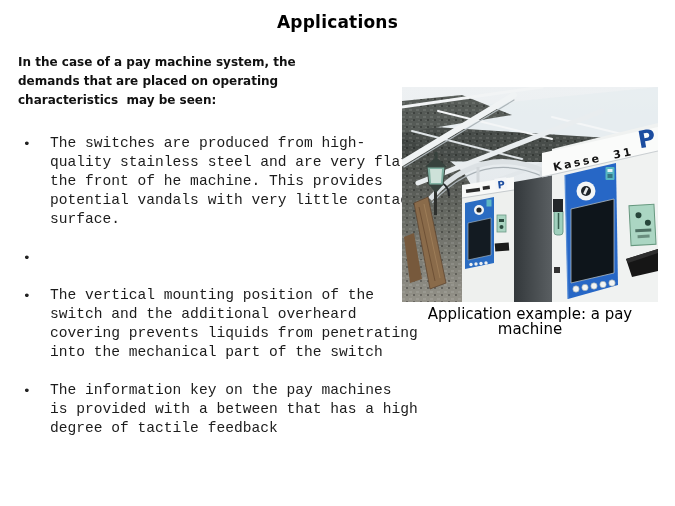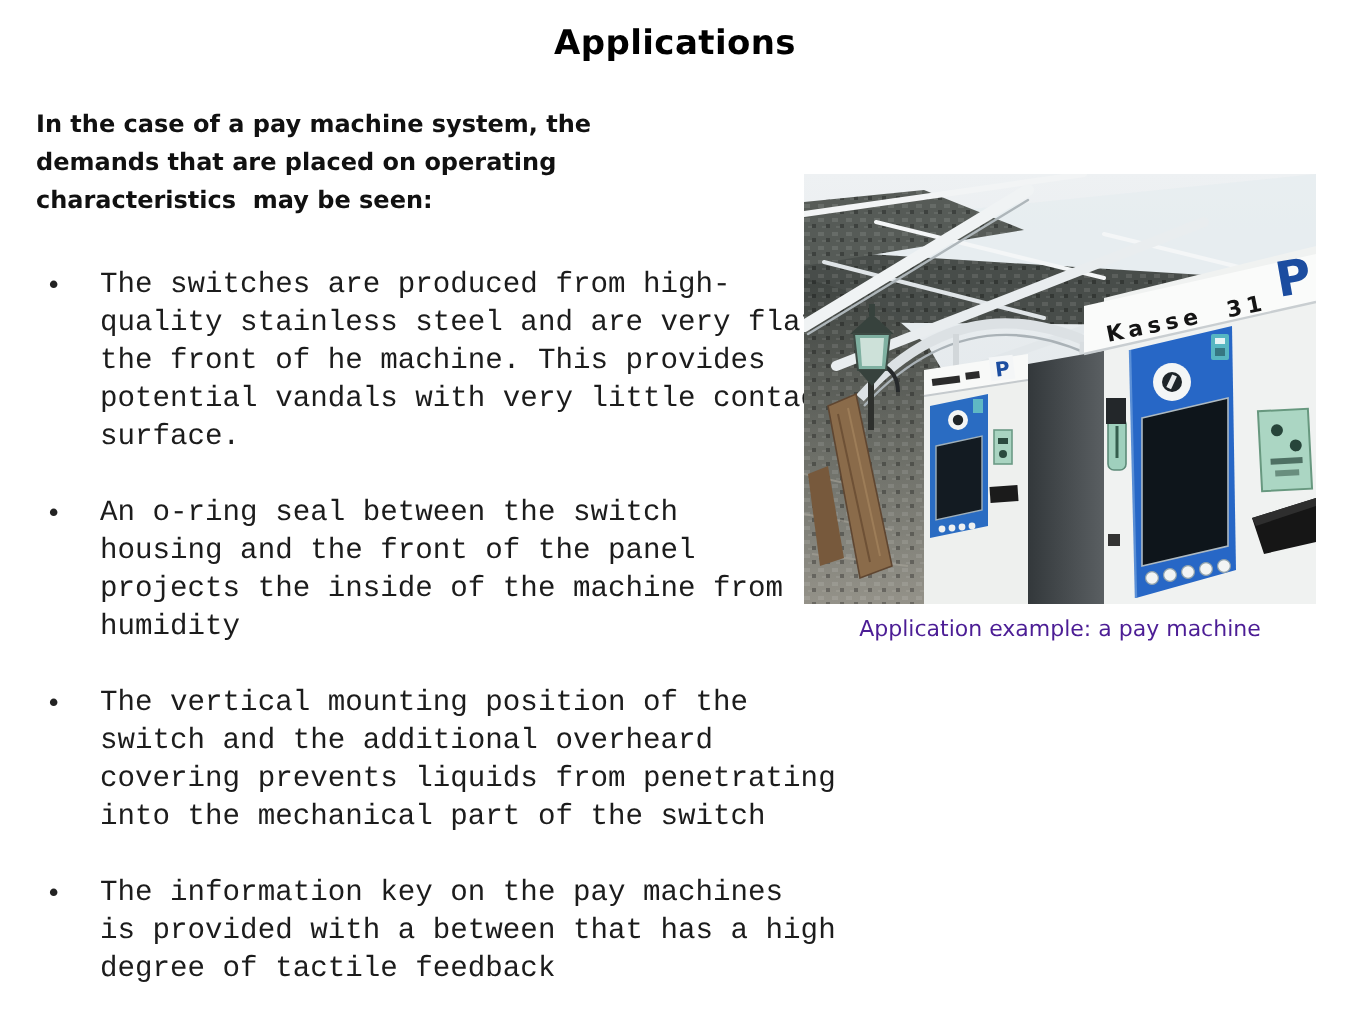--- a/index.html
+++ b/index.html
@@ -35,21 +35,21 @@
     font-size: 13px; line-height: 19px; color: #222;
   }
   .bullet-text { white-space: pre-wrap; font-family: Liberation Mono, monospace; }
 
   .photo-figure {
     position: absolute; left: 402px; top: 87px; width: 256px;
   }
   .photo-figure svg { display: block; }
   .photo-caption {
     margin-top: 5px; width: 256px; text-align: center;
-    font-size: 11px; color: #4c1d95; line-height: 15px;
+    font-size: 15px; color: #000000; line-height: 15px;
   }
 </style>
 </head>
 <body>
 
 <div class="slide">
 
   <div class="slide-title">Applications</div>
 
   <div class="intro">In the case of a pay machine system, the
@@ -60,24 +60,20 @@
     <li class="bullet-item">
       <span class="bullet-marker">•</span>
       <span class="bullet-text">The switches are produced from high-
 quality stainless steel and are very flat on
 the front of he machine. This provides
 potential vandals with very little contact
 surface.</span>
     </li>
     <li class="bullet-item">
       <span class="bullet-marker">•</span>
-      <span class="bullet-text">An o-ring seal between the switch
-housing and the front of the panel
-projects the inside of the machine from
-humidity</span>
     </li>
     <li class="bullet-item">
       <span class="bullet-marker">•</span>
       <span class="bullet-text">The vertical mounting position of the
 switch and the additional overheard
 covering prevents liquids from penetrating
 into the mechanical part of the switch</span>
     </li>
     <li class="bullet-item">
       <span class="bullet-marker">•</span>

